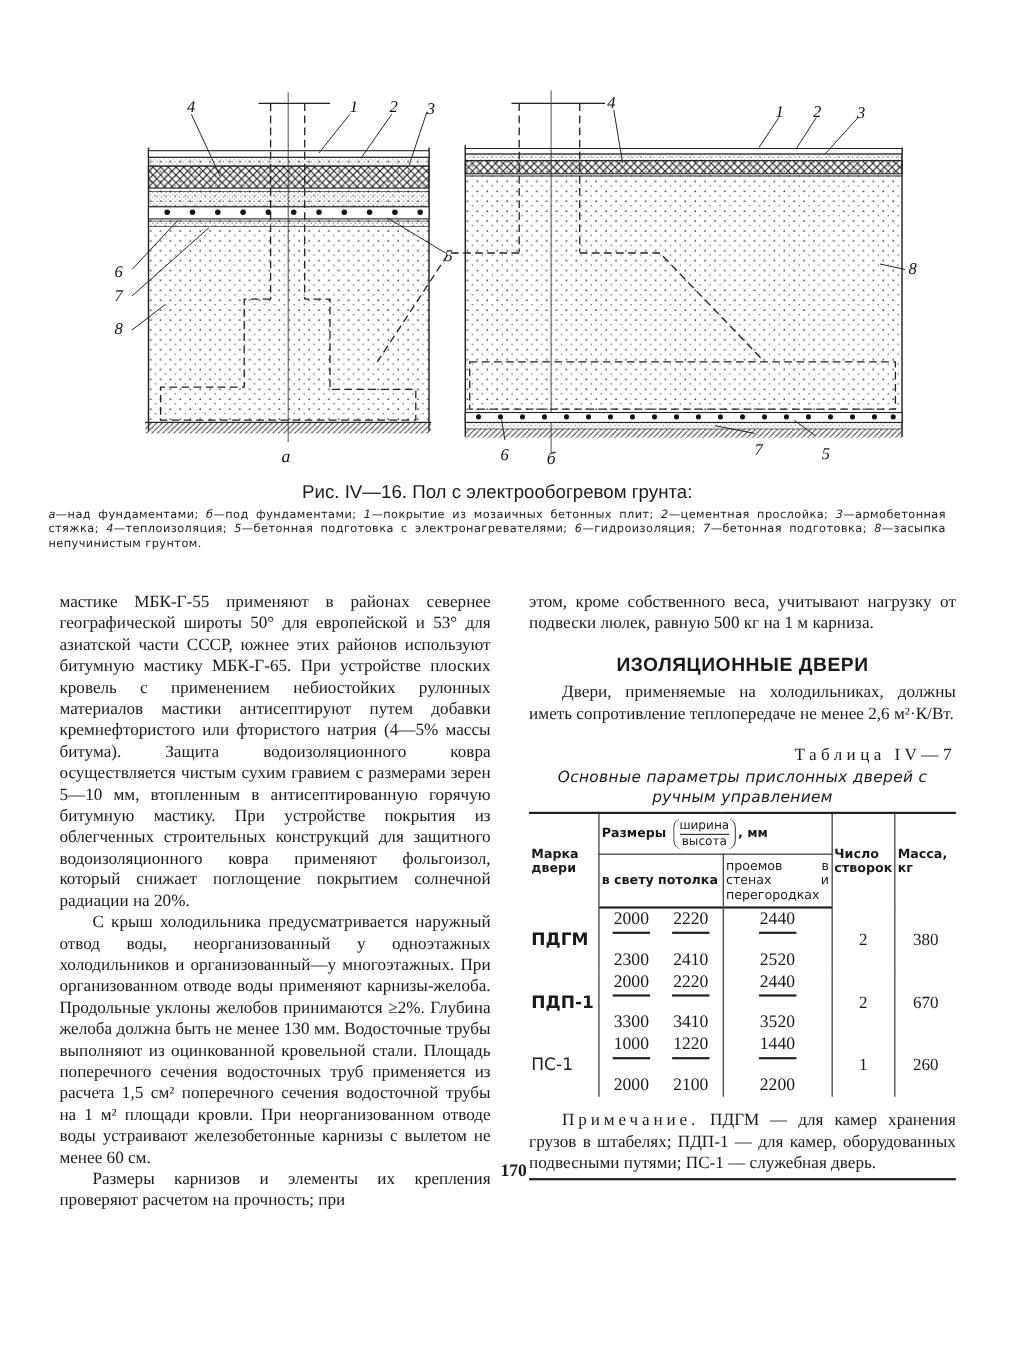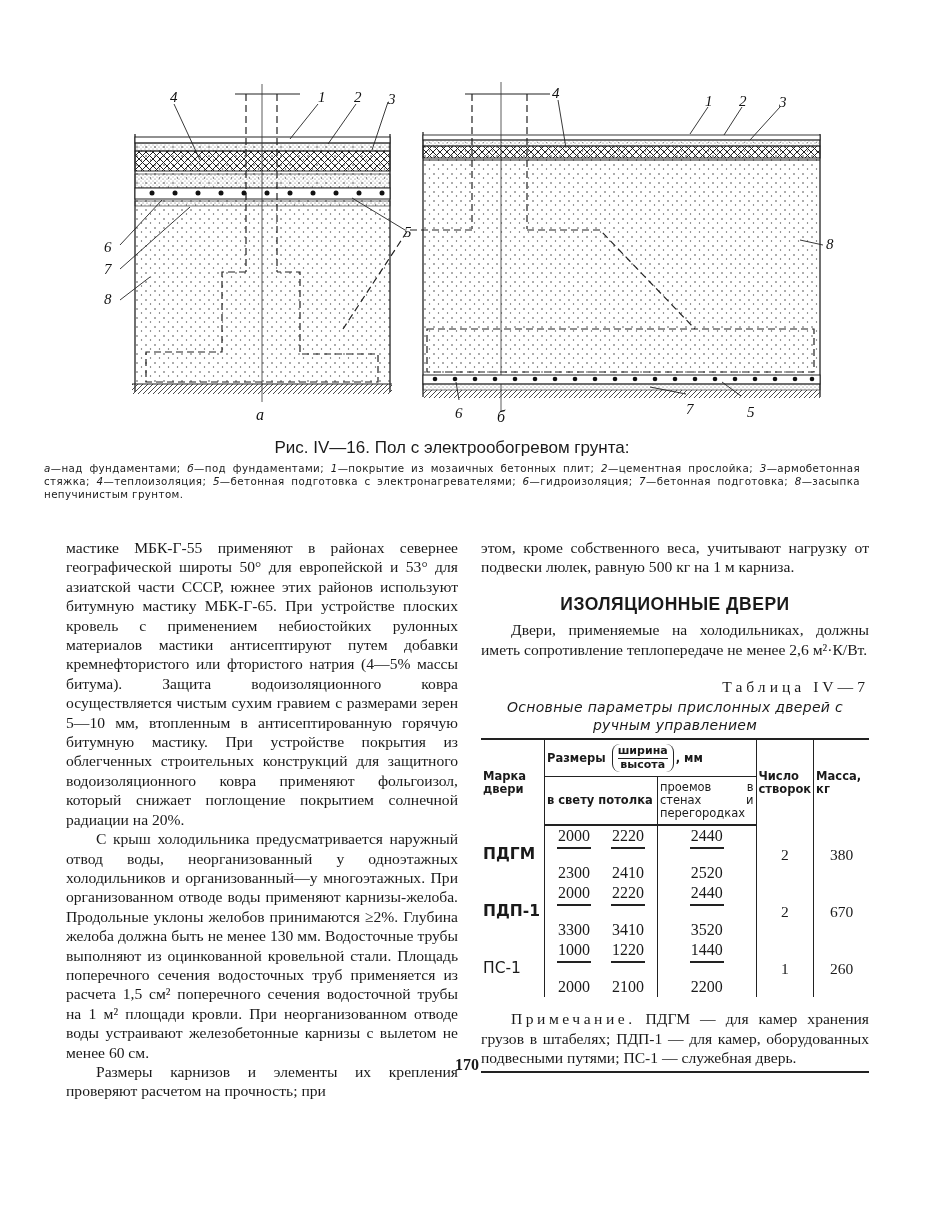--- a/index.html
+++ b/index.html
@@ -4,21 +4,21 @@
 <style>
   html, body { margin: 0; padding: 0; background: #ffffff; }
   body { width: 936px; height: 1224px; position: relative; overflow: hidden;
          font-family: "Liberation Serif", "DejaVu Serif", serif; color: #1a1a1a; }
   .figure { position: absolute; left: 90px; top: 82px; width: 760px; height: 350px; }
   .caption { position: absolute; left: 44px; top: 438px; width: 816px; text-align: center; }
   .caption-title { font-size: 17px; font-family: "Liberation Sans", "DejaVu Sans", sans-serif; }
   .caption-legend { font-family: "DejaVu Sans", sans-serif; font-size: 10.3px; line-height: 13px;
                     text-align: justify; margin-top: 4px; letter-spacing: 0.4px; }
   .caption-legend i { font-style: italic; }
-  .col-left { position: absolute; left: 66px; top: 538px; width: 392px; font-size: 15.6px;
+  .col-left { position: absolute; left: 54px; top: 538px; width: 392px; font-size: 15.6px;
               line-height: 19.4px; text-align: justify; }
   .col-left p, .col-right p { margin: 0; }
   .indent { text-indent: 30px; }
   .col-right { position: absolute; left: 481px; top: 538px; width: 388px; font-size: 15.6px;
                line-height: 19.4px; text-align: justify; }
   .section-heading { font-family: "Liberation Sans", "DejaVu Sans", sans-serif; font-weight: bold;
                      font-size: 17.5px; text-align: center; margin: 18px 0 6px 0; letter-spacing: 0.5px; }
   .table-label { text-align: right; letter-spacing: 4px; margin-top: 18px; font-size: 15.6px; }
   .table-title { text-align: center; font-style: italic; font-family: "DejaVu Sans", sans-serif;
                  font-size: 14px; line-height: 18px; margin-top: 2px; letter-spacing: 0.3px; }
@@ -30,21 +30,21 @@
   table.doors thead tr:last-child th { border-bottom: 2px solid #222; }
   table.doors th.sub { font-weight: normal; }
   table.doors td { font-size: 15.5px; text-align: center; padding: 0 2px; height: 51px; }
   table.doors td.r { border-right: 1.4px solid #222; }
   td.mark { font-family: "DejaVu Sans", sans-serif; font-weight: bold; font-size: 14.5px; text-align: left !important; padding-left: 2px !important; }
   .frac { display: inline-flex; flex-direction: column; align-items: center; margin: 0 10px;
           font-size: 16px; line-height: 20px; }
   .frac .num { border-bottom: 2px solid #222; padding: 0 1px 1px 1px; }
   .frac .den { padding-top: 14px; }
   .paren-frac { display: inline-flex; flex-direction: column; align-items: center; vertical-align: middle;
-                font-weight: bold; font-size: 11px; line-height: 12px; border-left: 1.5px solid #222;
+                font-weight: normal; font-size: 11px; line-height: 12px; border-left: 1.5px solid #222;
                 border-right: 1.5px solid #222; border-radius: 8px; padding: 1px 5px; margin: 0 2px; }
   .paren-frac .num { border-bottom: 1px solid #222; padding-bottom: 1px; }
   .note { margin-top: 12px; font-size: 15.6px; line-height: 19.4px; text-align: justify;
           border-bottom: 2px solid #222; padding-bottom: 3px; }
   .spaced { letter-spacing: 3.5px; }
   .page-number { position: absolute; left: 455px; top: 1056px; font-weight: bold; font-size: 16px; }
 </style>
 </head>
 <body>
 

